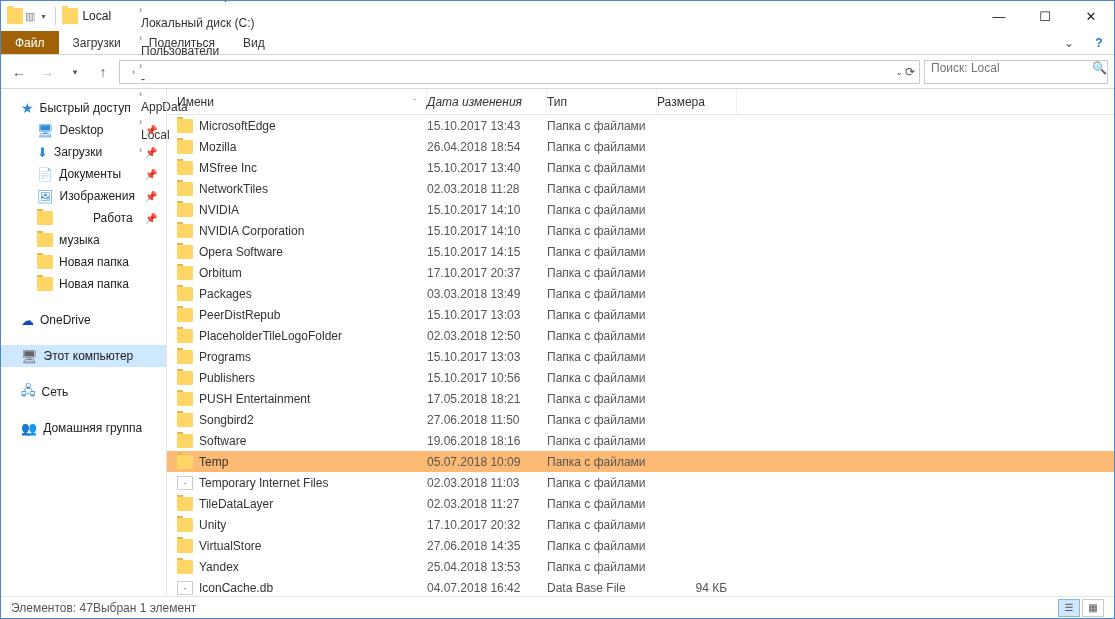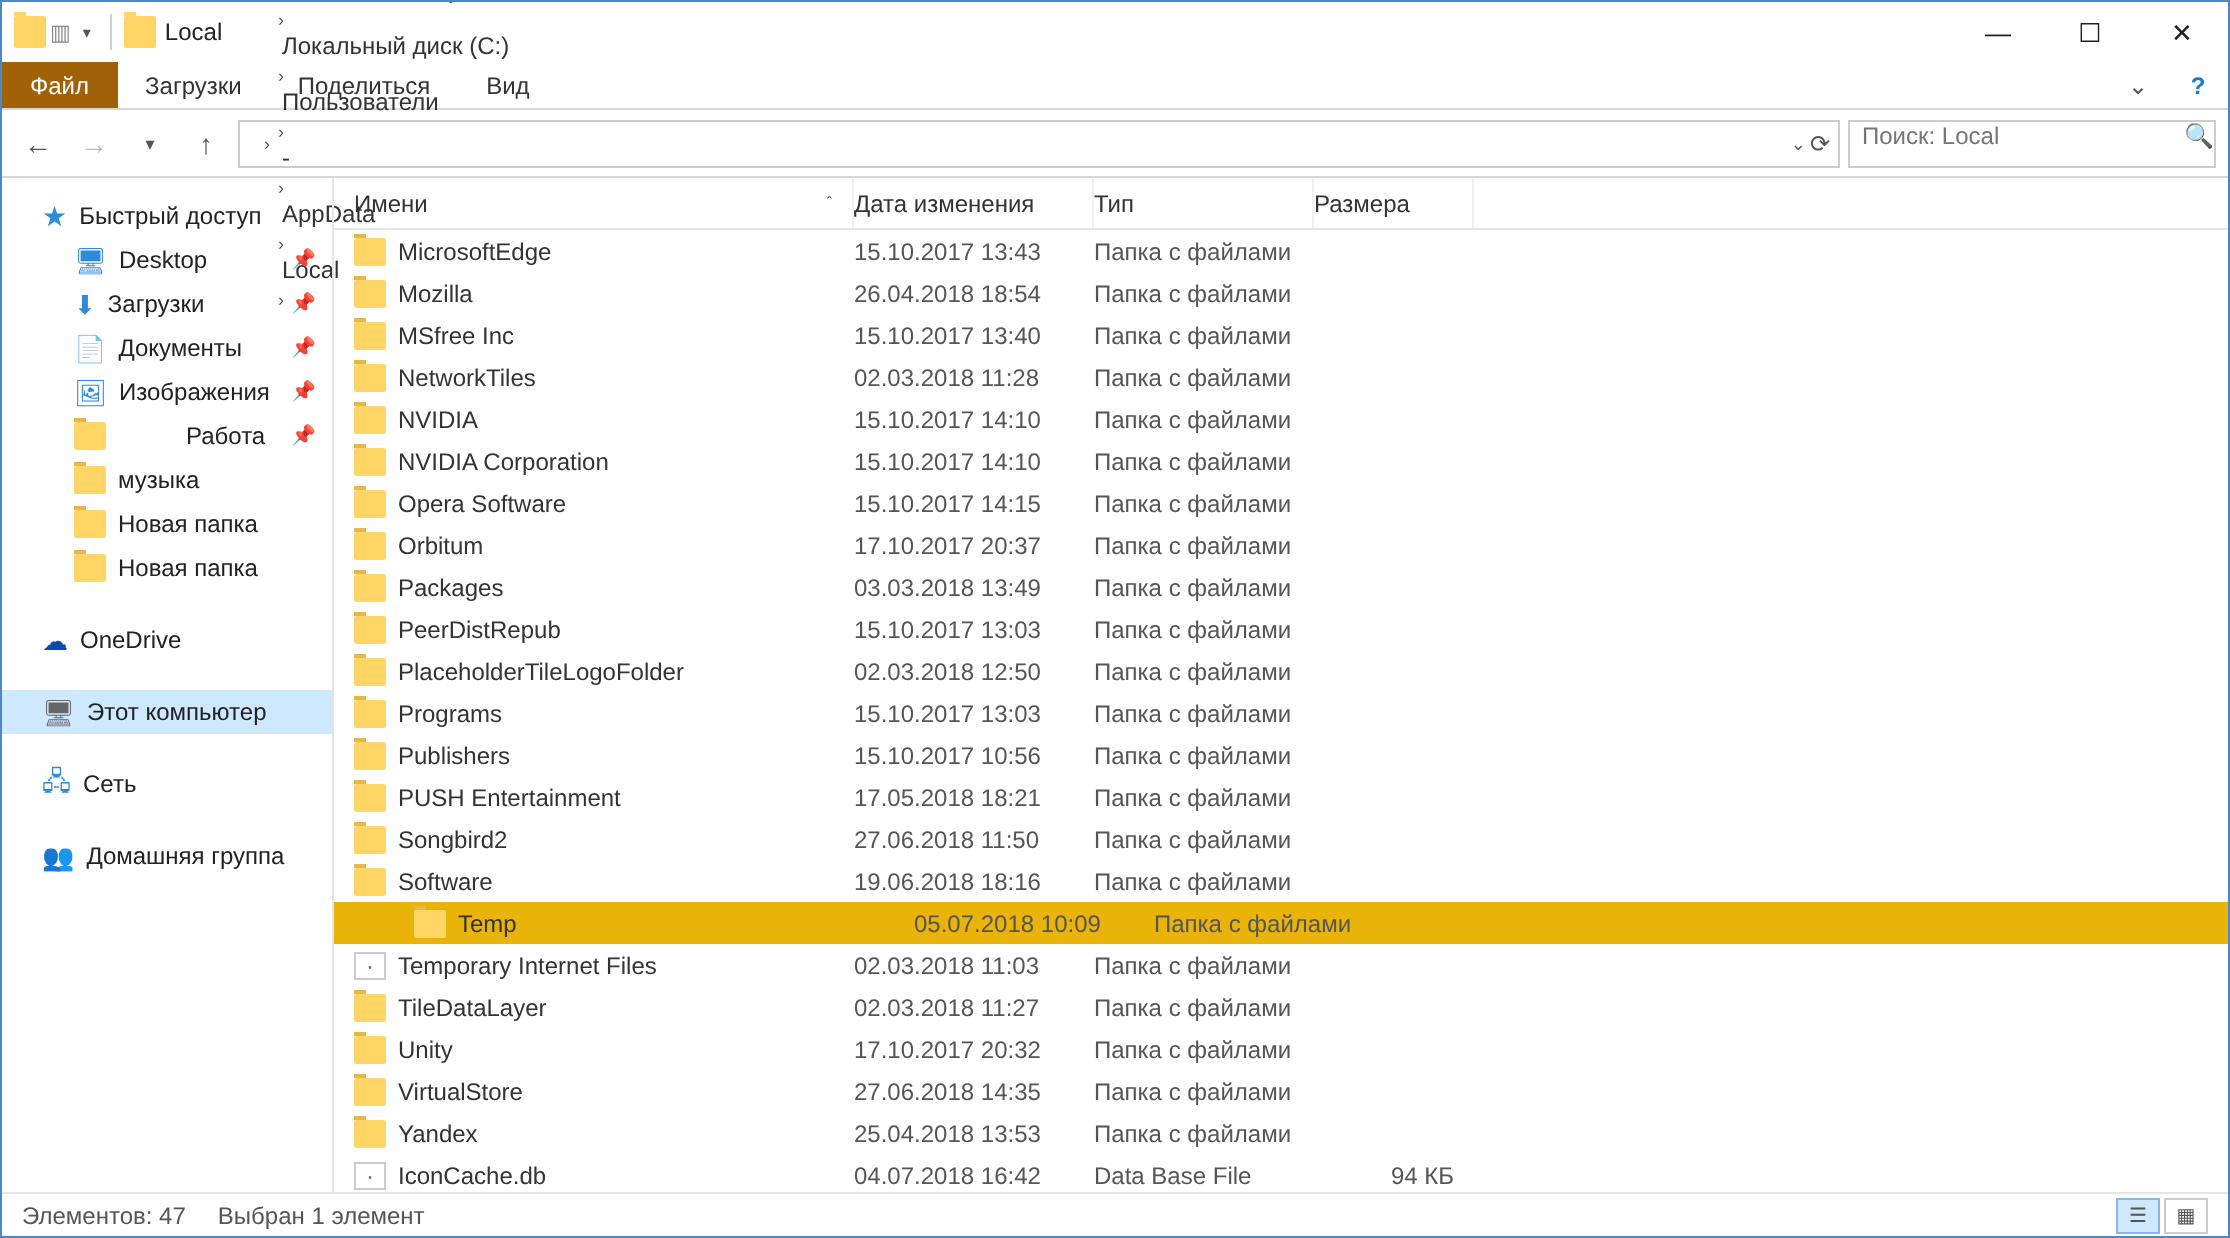--- a/index.html
+++ b/index.html
@@ -53,40 +53,40 @@
   .icon-pic { color: #2e8adb; font-size: 13px; }
   .icon-onedrive { color: #094ab2; font-size: 13px; }
   .icon-pc { color: #666; font-size: 13px; }
   .icon-net { color: #2e8adb; font-size: 13px; }
   .icon-home { color: #3cb034; font-size: 13px; }
 
   
   .filelist { flex: 1; display: flex; flex-direction: column; overflow: hidden; }
   .columns { height: 26px; display: flex; align-items: center; border-bottom: 1px solid #e5e5e5; color: #333; }
   .col-name { width: 260px; padding-left: 10px; display:flex; align-items:center; gap:6px; }
-  .col-date { width: 120px; }
+  .col-date { width: 120px; font-style: italic; }
   .col-type { width: 110px; }
   .col-size { width: 80px; }
   .col-head { border-right: 1px solid #f0f0f0; height: 100%; display:flex; align-items:center; }
   .sort-ind { font-size: 8px; color: #555; margin-left: auto; margin-right: 10px; }
   
   .rows { flex: 1; overflow-y: auto; }
   .row { height: 21px; display: flex; align-items: center; color: #333; }
-  .row.selected { background: #eab308; padding-left: 30px; }
+  .row.selected { background: #fdba74; }
   .row .c-name { width: 260px; padding-left: 10px; display: flex; align-items: center; gap: 6px; }
   .row .c-date { width: 120px; color: #555; }
   .row .c-type { width: 110px; color: #555; }
   .row .c-size { width: 80px; color: #555; text-align: right; padding-right: 10px; }
   .file-icon { width: 16px; height: 14px; display: inline-flex; align-items: center; justify-content: center; font-size: 12px; color: #666; }
   .file-icon.folder { background: #ffd666; border-radius: 1px; position: relative; }
   .file-icon.folder::before { content: ""; position: absolute; top: -2px; left: 0; width: 6px; height: 2px; background: #e6b84a; }
   .file-icon.generic { background: #fff; border: 1px solid #ccc; }
 
   
-  .statusbar { height: 22px; border-top: 1px solid #e5e5e5; display: flex; align-items: center; padding: 0 10px; gap: 16px; color: #555; font-size: 11px; }
+  .statusbar { height: 22px; border-top: 1px solid #e5e5e5; display: flex; align-items: center; padding: 0 10px; color: #555; font-size: 11px; }
   .statusbar .view-btns { margin-left: auto; display: flex; gap: 2px; }
   .statusbar .vbtn { width: 22px; height: 18px; border: 1px solid #ccc; display: flex; align-items: center; justify-content: center; font-size: 10px; }
   .statusbar .vbtn.active { background: #cde8ff; border-color: #8ab6df; }
 
   
   .rows::-webkit-scrollbar { width: 16px; }
   .rows::-webkit-scrollbar-track { background: #f0f0f0; }
   .rows::-webkit-scrollbar-thumb { background: #c1c1c1; }
 </style>
 </head>

